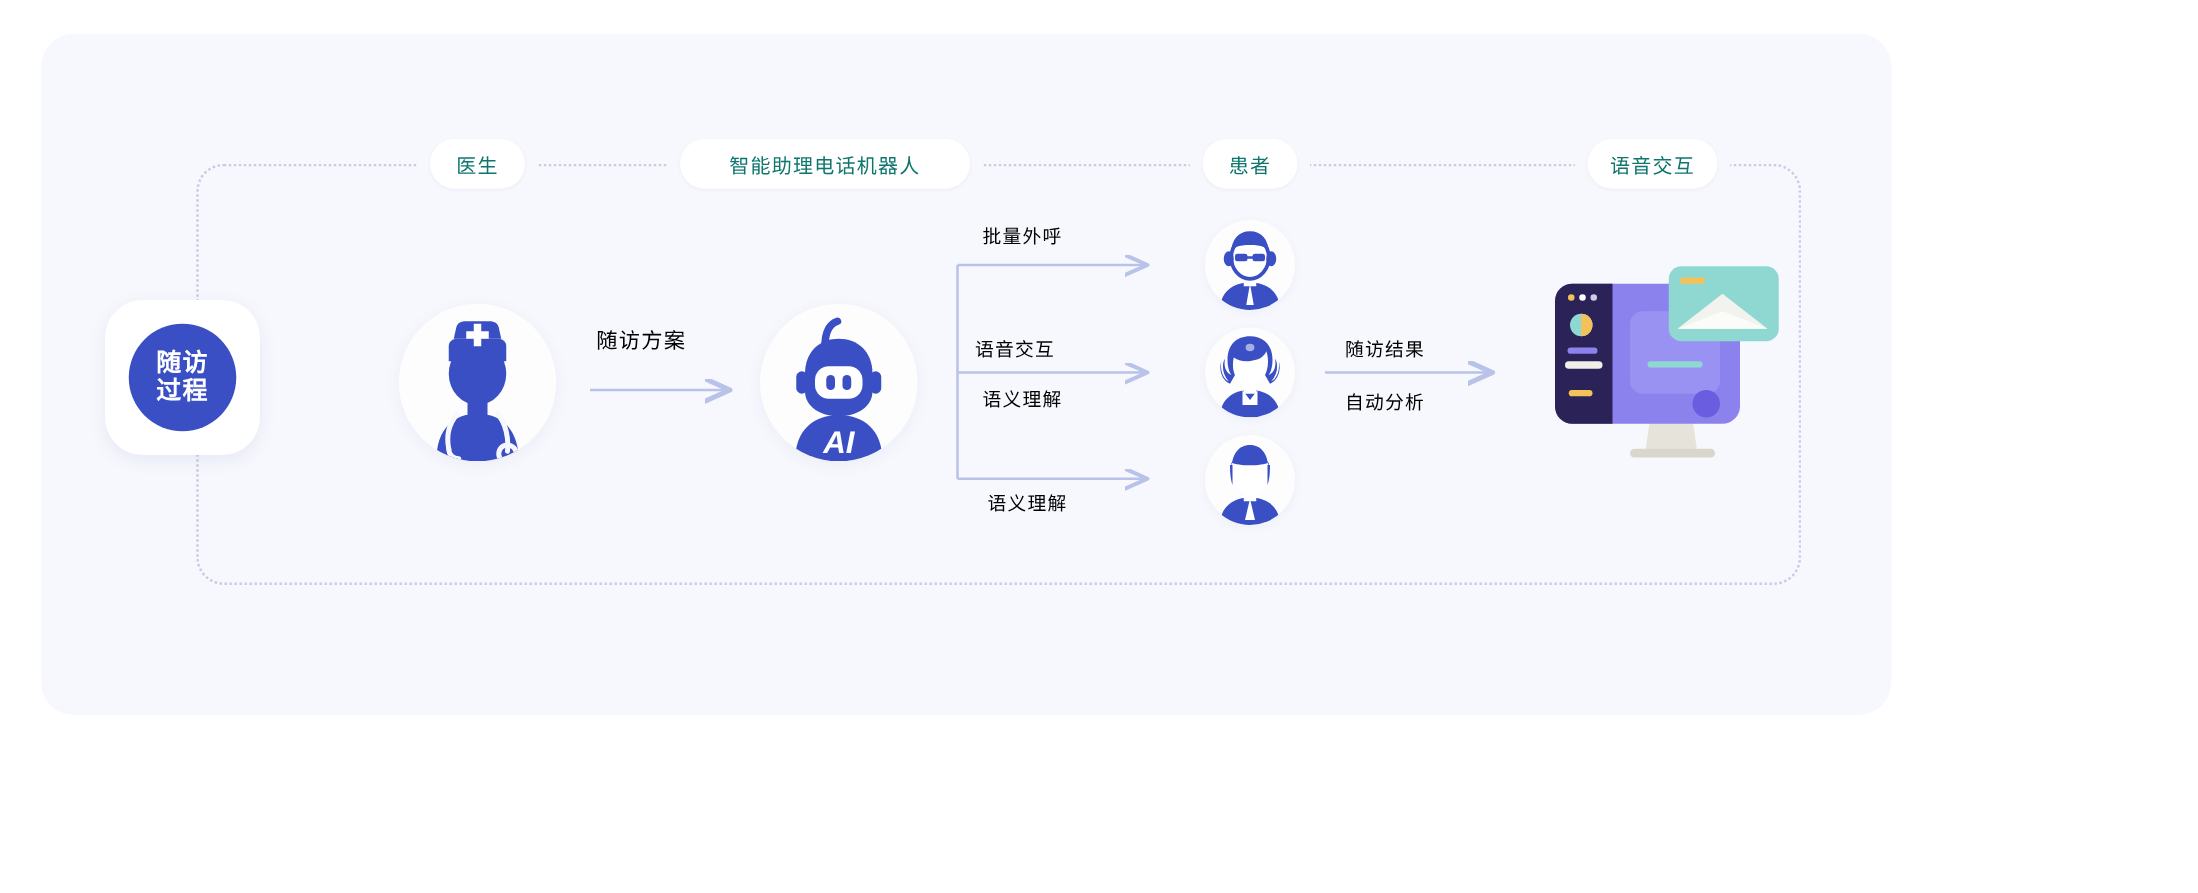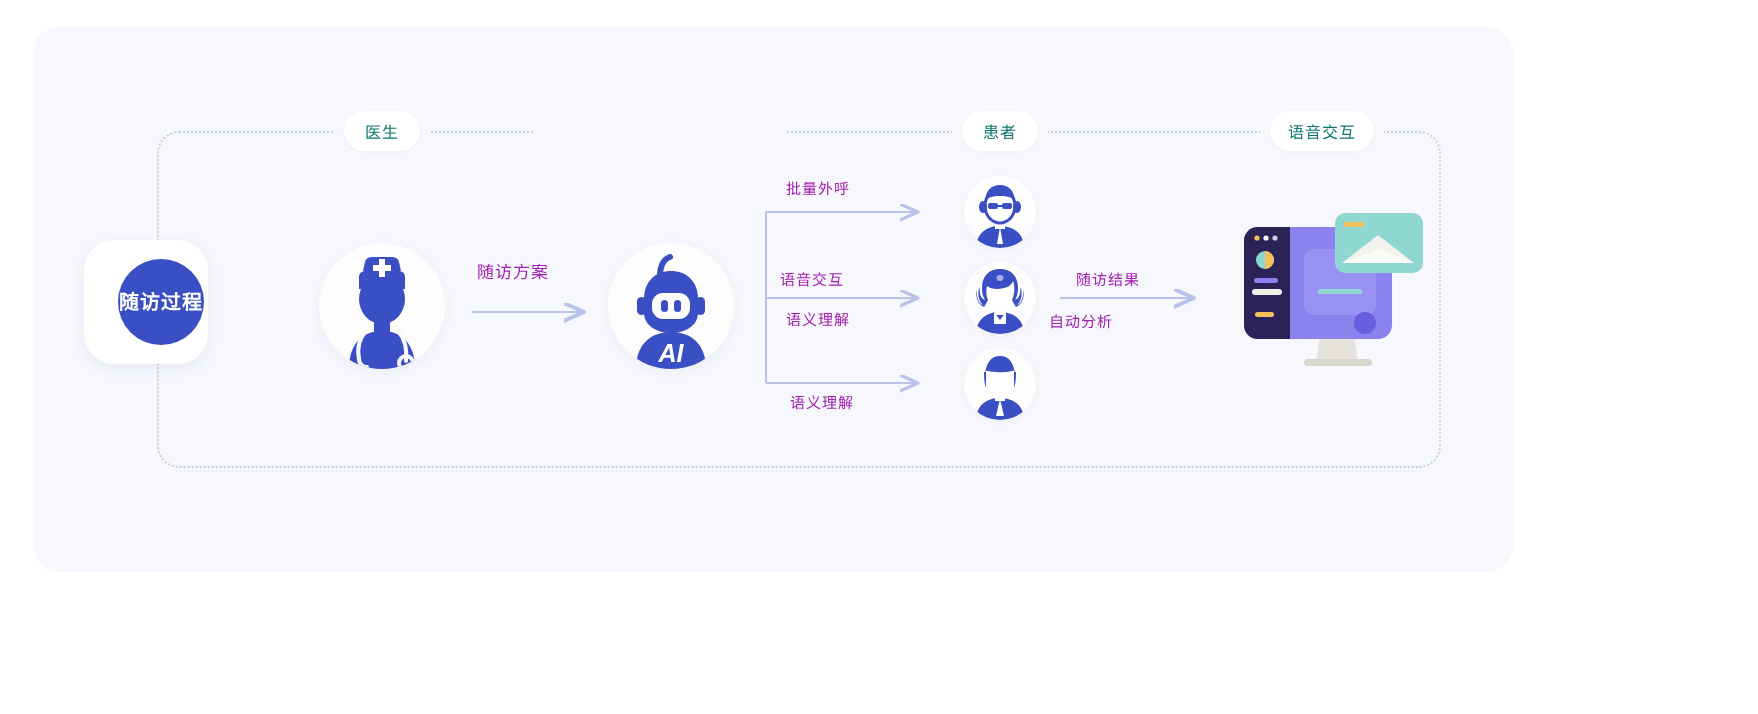--- a/index.html
+++ b/index.html
@@ -75,28 +75,28 @@
     left: 84px;
     top: 240px;
     width: 124px;
     height: 124px;
     background: #ffffff;
     border-radius: 30px;
     box-shadow: 0 4px 14px rgba(80,95,170,.10);
   }
   .badge-circle {
     position: absolute;
-    left: 34px;
+    left: 19px;
     top: 19px;
     width: 86px;
     height: 86px;
     border-radius: 50%;
     background: #3a4fc4;
     display: flex;
-    flex-direction: row;
+    flex-direction: column;
     align-items: center;
     justify-content: center;
     line-height: 1.12;
   }
   .badge-circle span {
     color: #ffffff;
     font-size: 20px;
     font-weight: 700;
     letter-spacing: 1px;
   }
@@ -121,21 +121,21 @@
     border-radius: 50%;
     background: #fdfdfe;
     box-shadow: 0 2px 8px rgba(85,100,175,.06);
     overflow: hidden;
   }
   .avatar-well svg { position: absolute; left: 0; top: 0; }
 
   
   .flow-label {
     position: absolute;
-    color: #a21caf;
+    color: #000000;
     font-size: 17px;
     letter-spacing: 1px;
     white-space: nowrap;
   }
   .flow-label.small { font-size: 15px; }
 
   
   .connectors {
     position: absolute;
     left: 0; top: 0;
@@ -161,20 +161,23 @@
 
   <div class="dotted-track"></div>
 
   <div class="track-mask" style="left:334px;width:96px;"></div>
   <div class="track-mask" style="left:534px;width:252px;"></div>
   <div class="track-mask" style="left:952px;width:96px;"></div>
   <div class="track-mask" style="left:1260px;width:124px;"></div>
 
   <div class="chip" style="left:344px;width:76px;">
     <span>医生</span>
+  </div>
+  <div class="chip" style="left:544px;width:232px;">
+    <span>智能助理电话机器人</span>
   </div>
   <div class="chip" style="left:962px;width:76px;">
     <span>患者</span>
   </div>
   <div class="chip" style="left:1270px;width:104px;">
     <span>语音交互</span>
   </div>
 
   <div class="badge-card">
     <div class="badge-circle">
@@ -223,21 +226,21 @@
   </div>
 
   <div class="flow-label small" style="left:790px; top:391px;">
     <span>语义理解</span>
   </div>
 
   <div class="flow-label small" style="left:1076px; top:268px;">
     <span>随访结果</span>
   </div>
 
-  <div class="flow-label small" style="left:1049px; top:310px;">
+  <div class="flow-label small" style="left:1076px; top:310px;">
     <span>自动分析</span>
   </div>
 
   <div class="icon-well" style="left:319px; top:243px;">
     <svg width="126" height="126" viewBox="0 0 126 126">
 
       <path d="M30,126 C30,100 44,88 63,88 C82,88 96,100 96,126 Z" fill="#3a4fc4"></path>
 
       <rect x="55" y="70" width="16" height="22" fill="#3a4fc4"></rect>
 

